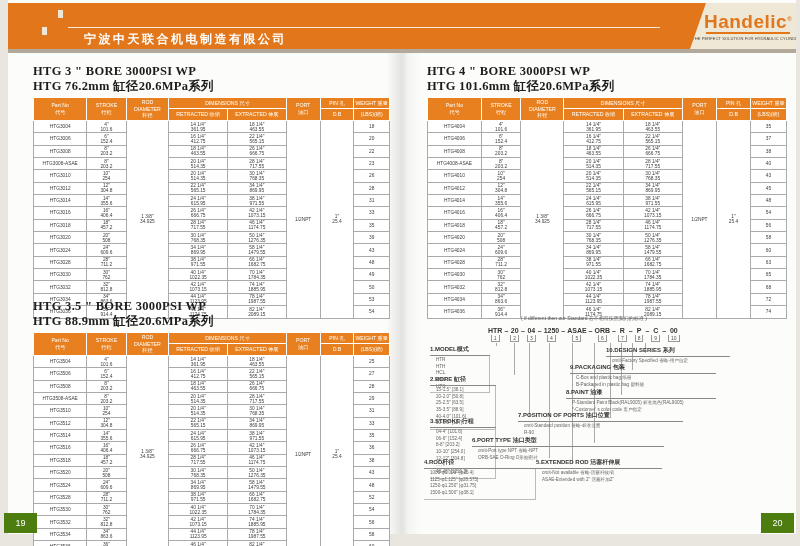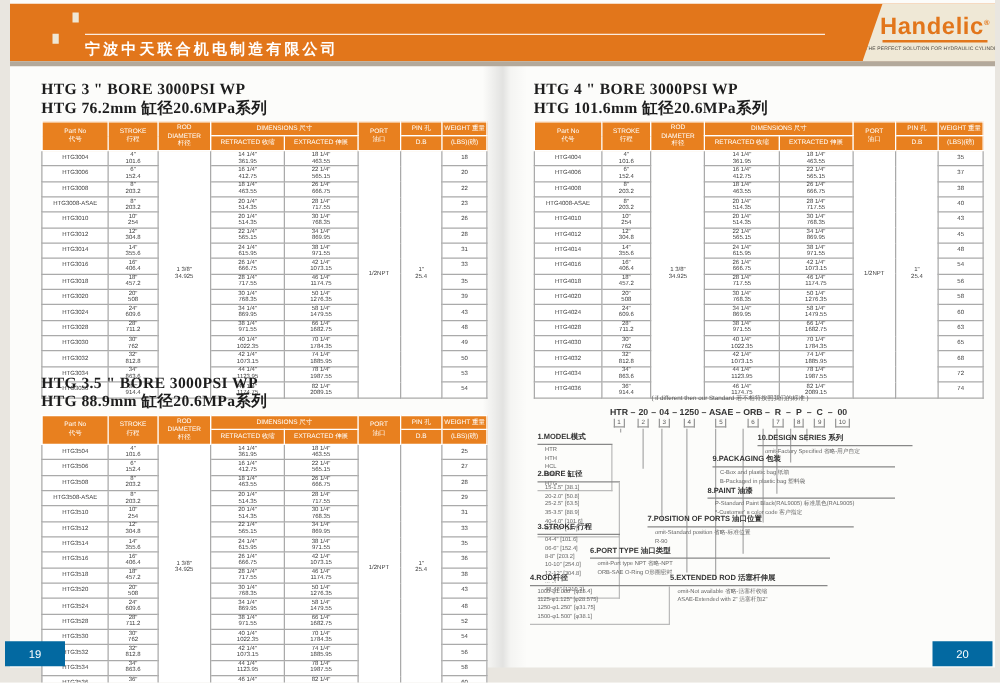--- a/index.html
+++ b/index.html
@@ -8,21 +8,21 @@
 
   .paper { position:absolute; left:8px; top:0; right:4px; bottom:12px; background:#fcfcfa; }
 
   
   .header { position:absolute; left:8px; top:3px; right:4px; height:46px; background:#e2761b; }
   .decor-sq { position:absolute; background:#efe7d5; }
   .sq1 { left:50px; top:7px; width:5px; height:8px; }
   .sq2 { left:34px; top:24px; width:5px; height:8px; }
   .company-en { position:absolute; left:60px; top:9px; color:#fff; font-size:10.5px; font-weight:bold; letter-spacing:0.2px; }
   .company-line { position:absolute; left:60px; top:24px; width:592px; height:1px; background:rgba(255,255,255,0.85); }
-  .company-cn { position:absolute; left:60px; top:28px; color:#fff; font-size:12px; font-weight:bold; letter-spacing:2.5px; }
+  .company-cn { position:absolute; left:76px; top:28px; color:#fff; font-size:12px; font-weight:bold; letter-spacing:2.5px; }
   .logo-panel { position:absolute; right:0; top:0; width:106px; height:46px; background:#efe8d6;
                 clip-path:polygon(16px 0, 100% 0, 100% 100%, 0 100%);
                 display:flex; flex-direction:column; align-items:center; justify-content:center; padding-left:10px; }
   .logo { color:#e2761b; font-size:19px; font-weight:bold; letter-spacing:0.5px; line-height:1; }
   .logo sup { font-size:6px; vertical-align:super; }
   .logo-rule { width:84px; height:2px; background:#e2761b; margin-top:1px; }
   .tagline { font-size:4px; color:#4a463f; margin-top:2px; letter-spacing:0.1px; white-space:nowrap; }
   .header-strip { position:absolute; left:8px; top:49px; right:4px; height:4px; background:#b3a99b; }
 
   .spine { position:absolute; left:386px; top:53px; width:36px; bottom:12px;
@@ -66,21 +66,21 @@
   #oi-s3  { left:6px;   top:120px; width:66px; }
   #oi-s4  { left:0px;   top:161px; width:112px; }
   #oi-s10 { left:182px; top:49px;  width:124px; }
   #oi-s9  { left:146px; top:66px;  width:146px; }
   #oi-s8  { left:142px; top:91px;  width:150px; }
   #oi-s7  { left:94px;  top:114px; width:165px; }
   #oi-s6  { left:48px;  top:139px; width:192px; }
   #oi-s5  { left:112px; top:161px; width:126px; }
 
   
-  .pagenum { position:absolute; width:48px; height:20px; background:#0369a1; color:#fff; font-size:9px;
+  .pagenum { position:absolute; width:33px; height:20px; background:#4d7c0f; color:#fff; font-size:9px;
              display:flex; align-items:center; justify-content:center; }
   #page-left  { left:4px; top:513px; }
   #page-right { right:6px; top:513px; }
 </style>
 </head>
 <body>
 
 <div class="paper"></div>
 
 <div class="header">

